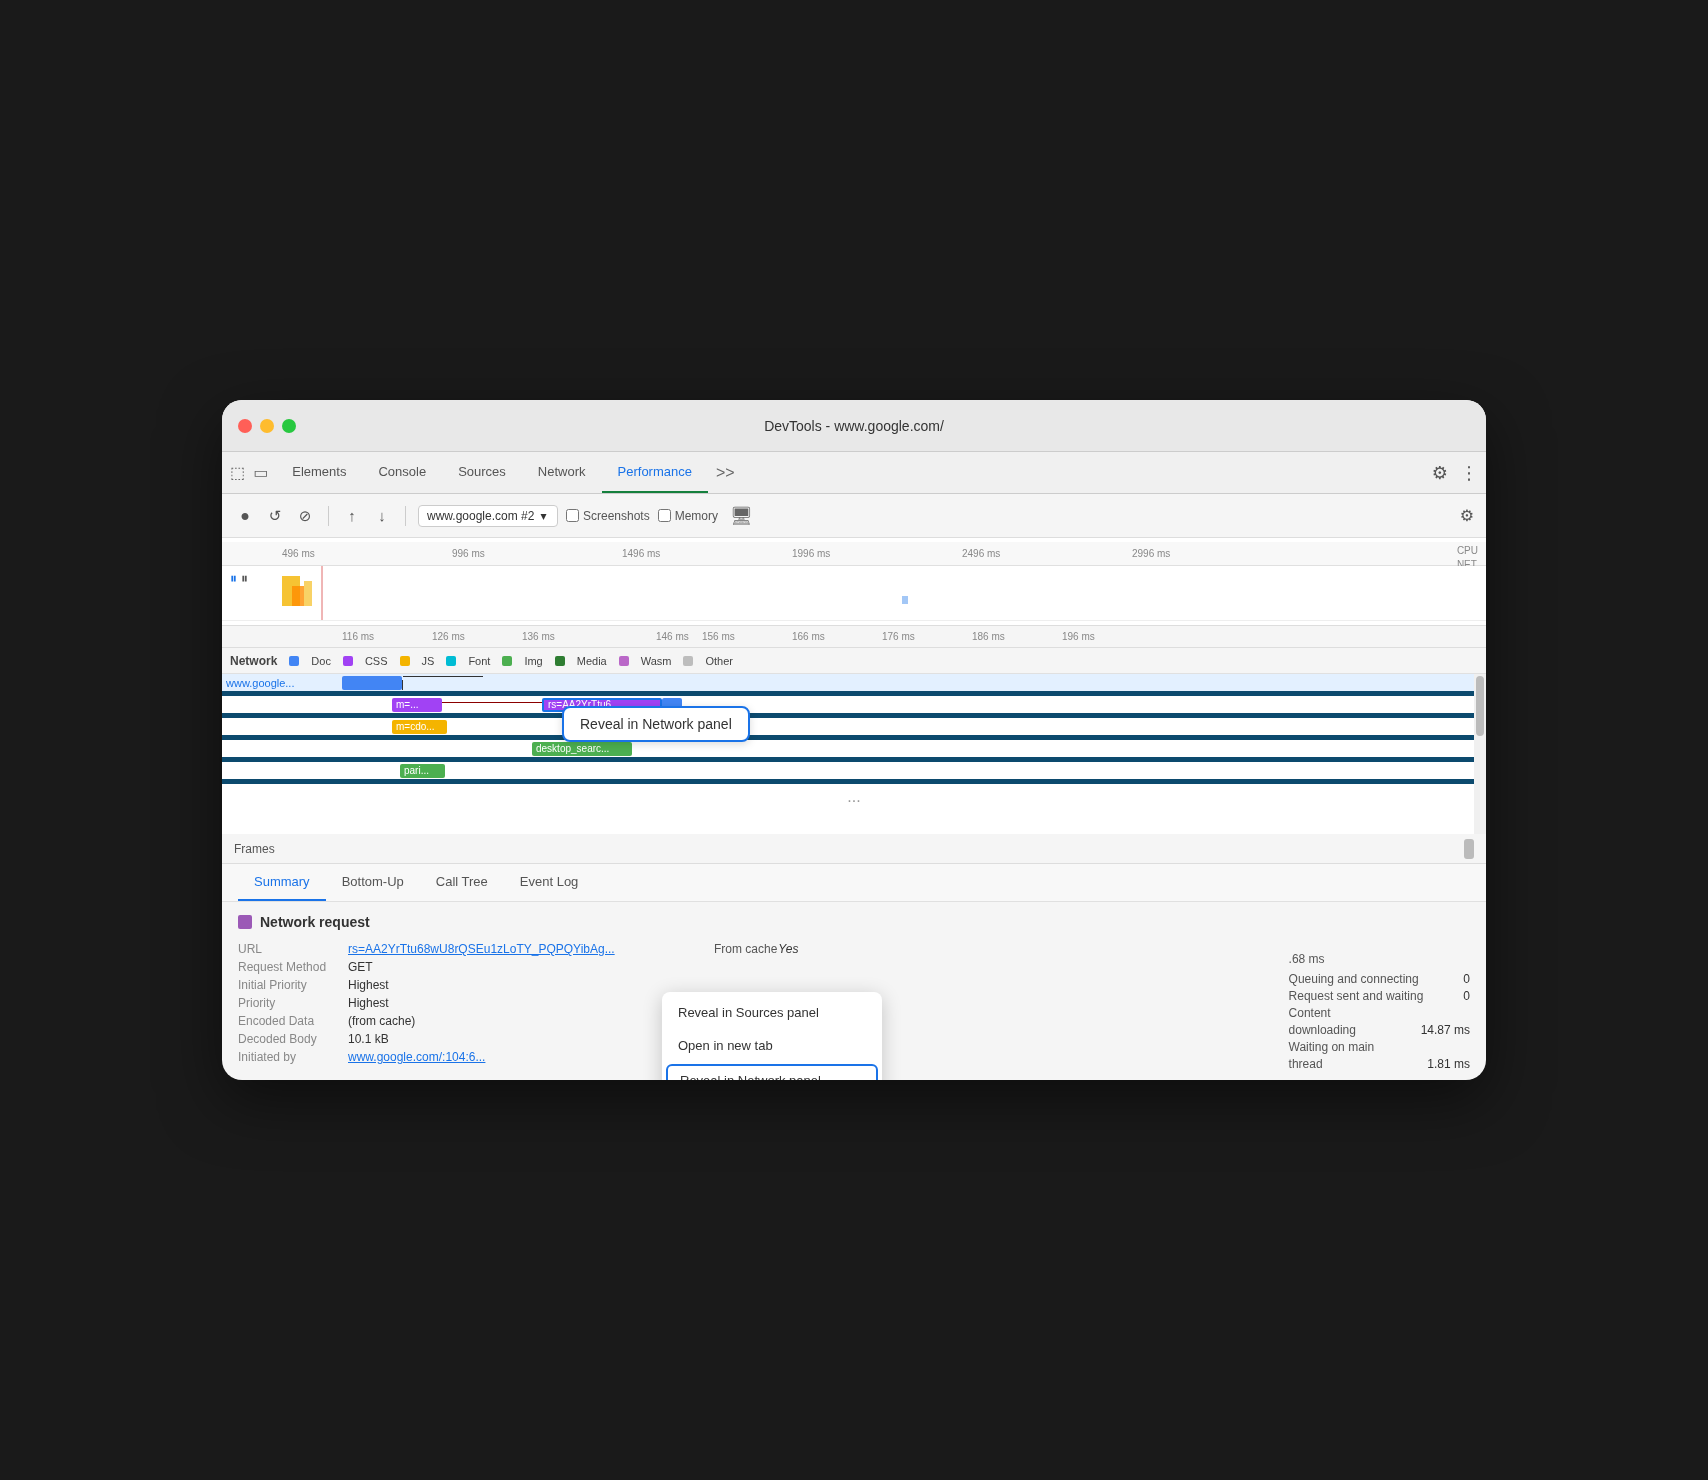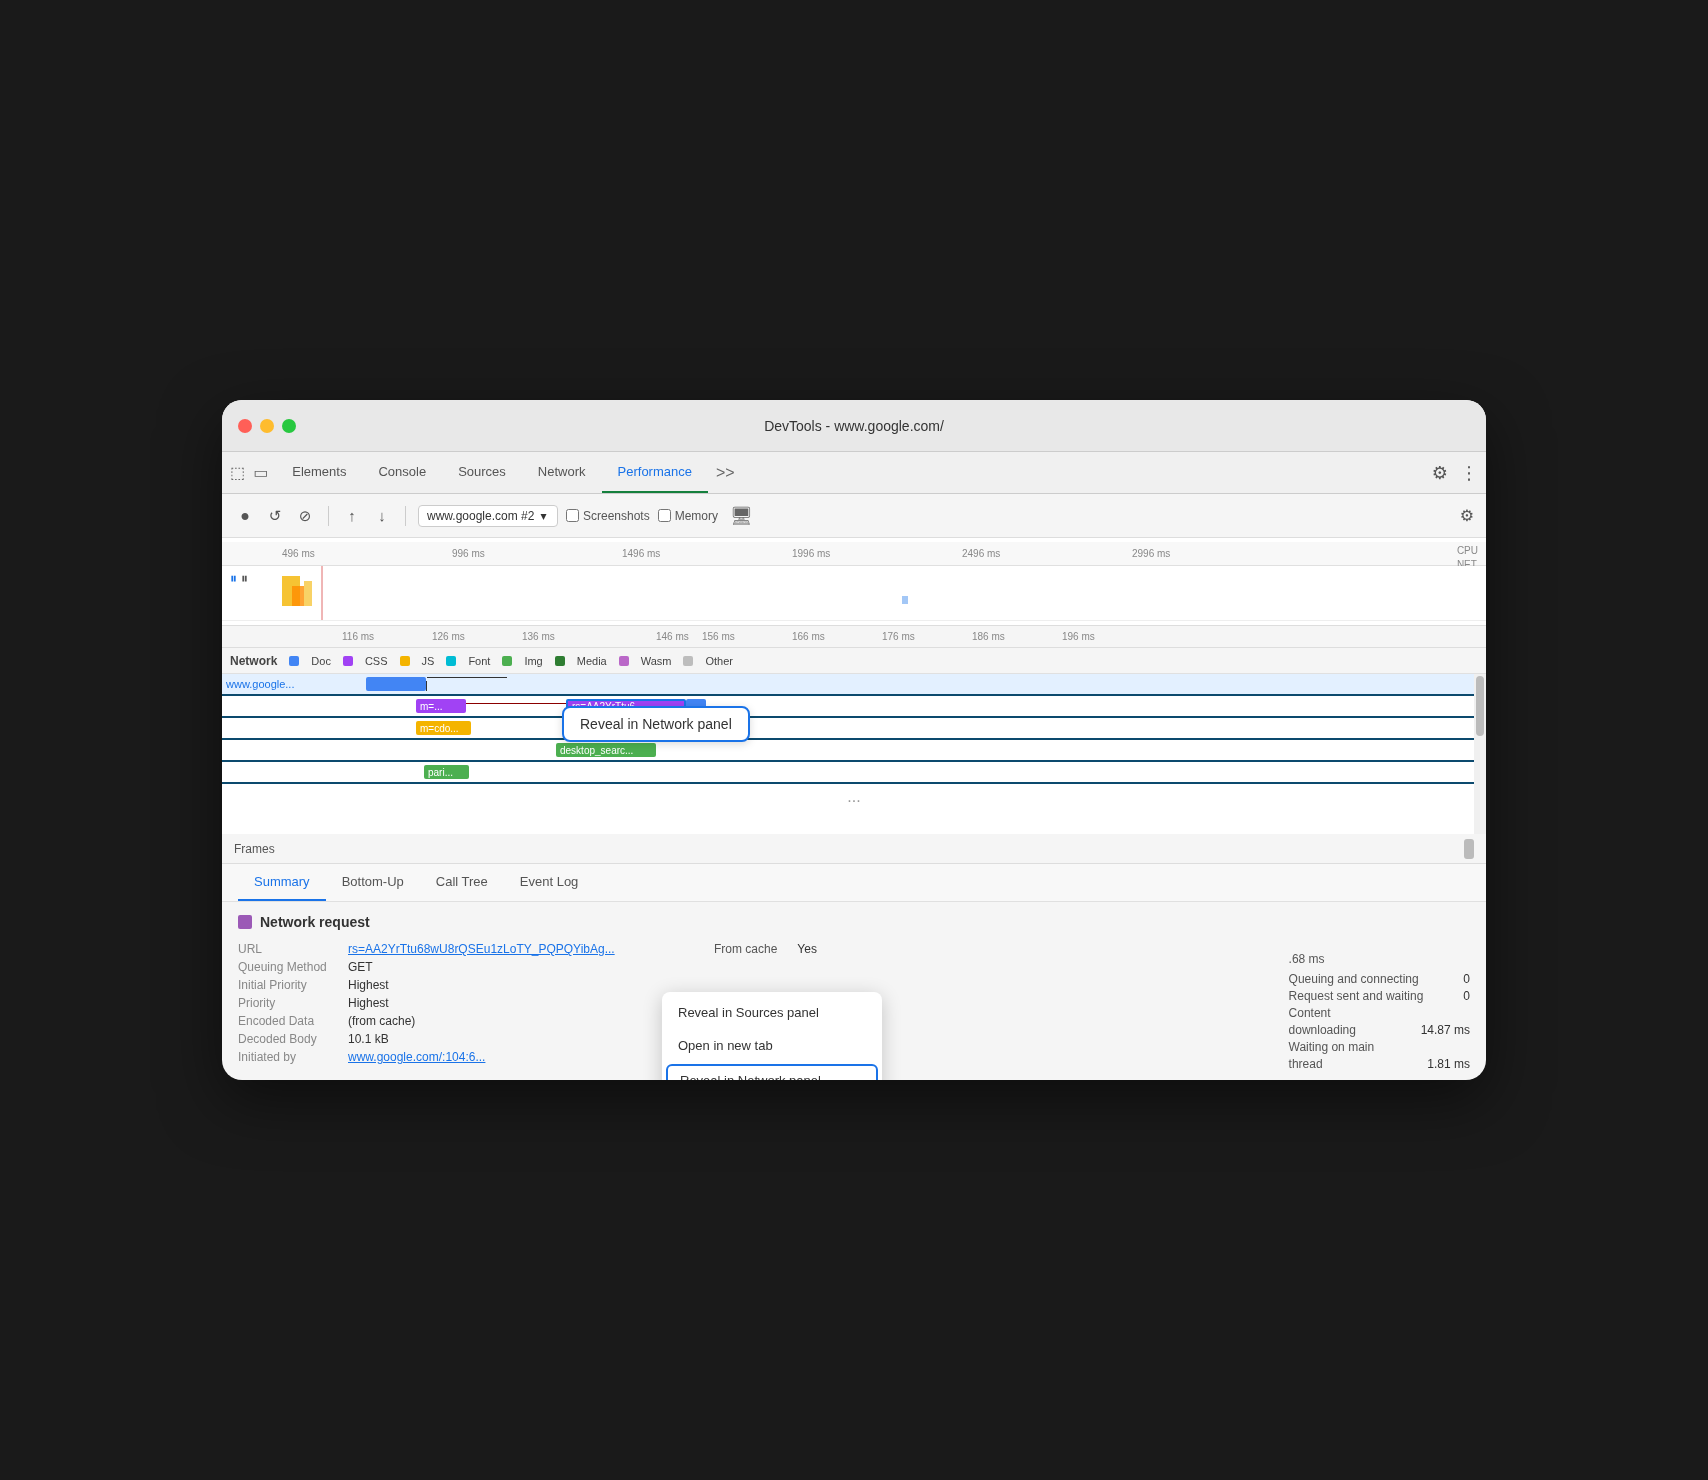--- a/index.html
+++ b/index.html
@@ -200,23 +200,22 @@
       display: inline-block;
     }
     .network-rows {
       position: relative;
       min-height: 160px;
     }
     .network-row {
       display: flex;
       align-items: center;
       height: 22px;
-      border-bottom: 2px solid #0c4a6e;
-      position: relative;
-      gap: 24px;
+      border-bottom: 5px solid #0c4a6e;
+      position: relative;
     }
     .row-label {
       font-size: 11px;
       color: #333;
       white-space: nowrap;
       overflow: hidden;
       text-overflow: ellipsis;
       padding: 0 4px;
     }
     
@@ -583,25 +582,25 @@
       <div class="summary-icon"></div>
       <span>Network request</span>
     </div>
 
     <div class="summary-table">
 
       <div class="summary-row">
         <span class="summary-key">URL</span>
         <span class="summary-val link">rs=AA2YrTtu68wU8rQSEu1zLoTY_PQPQYibAg...</span>
         <span style="color:#555; font-size:12px; margin-left:16px;">From cache</span>
-        <span style="color:#333; font-size:12px; margin-left:20px;">Yes</span>
+        <span style="color:#333; font-size:12px; margin-left:1px;font-style:italic;">Yes</span>
       </div>
 
       <div class="summary-row">
-        <span class="summary-key">Queuing Method</span>
+        <span class="summary-key">Request Method</span>
         <span class="summary-val">GET</span>
       </div>
 
       <div class="summary-row">
         <span class="summary-key">Initial Priority</span>
         <span class="summary-val">Highest</span>
       </div>
 
       <div class="summary-row">
         <span class="summary-key">Priority</span>

